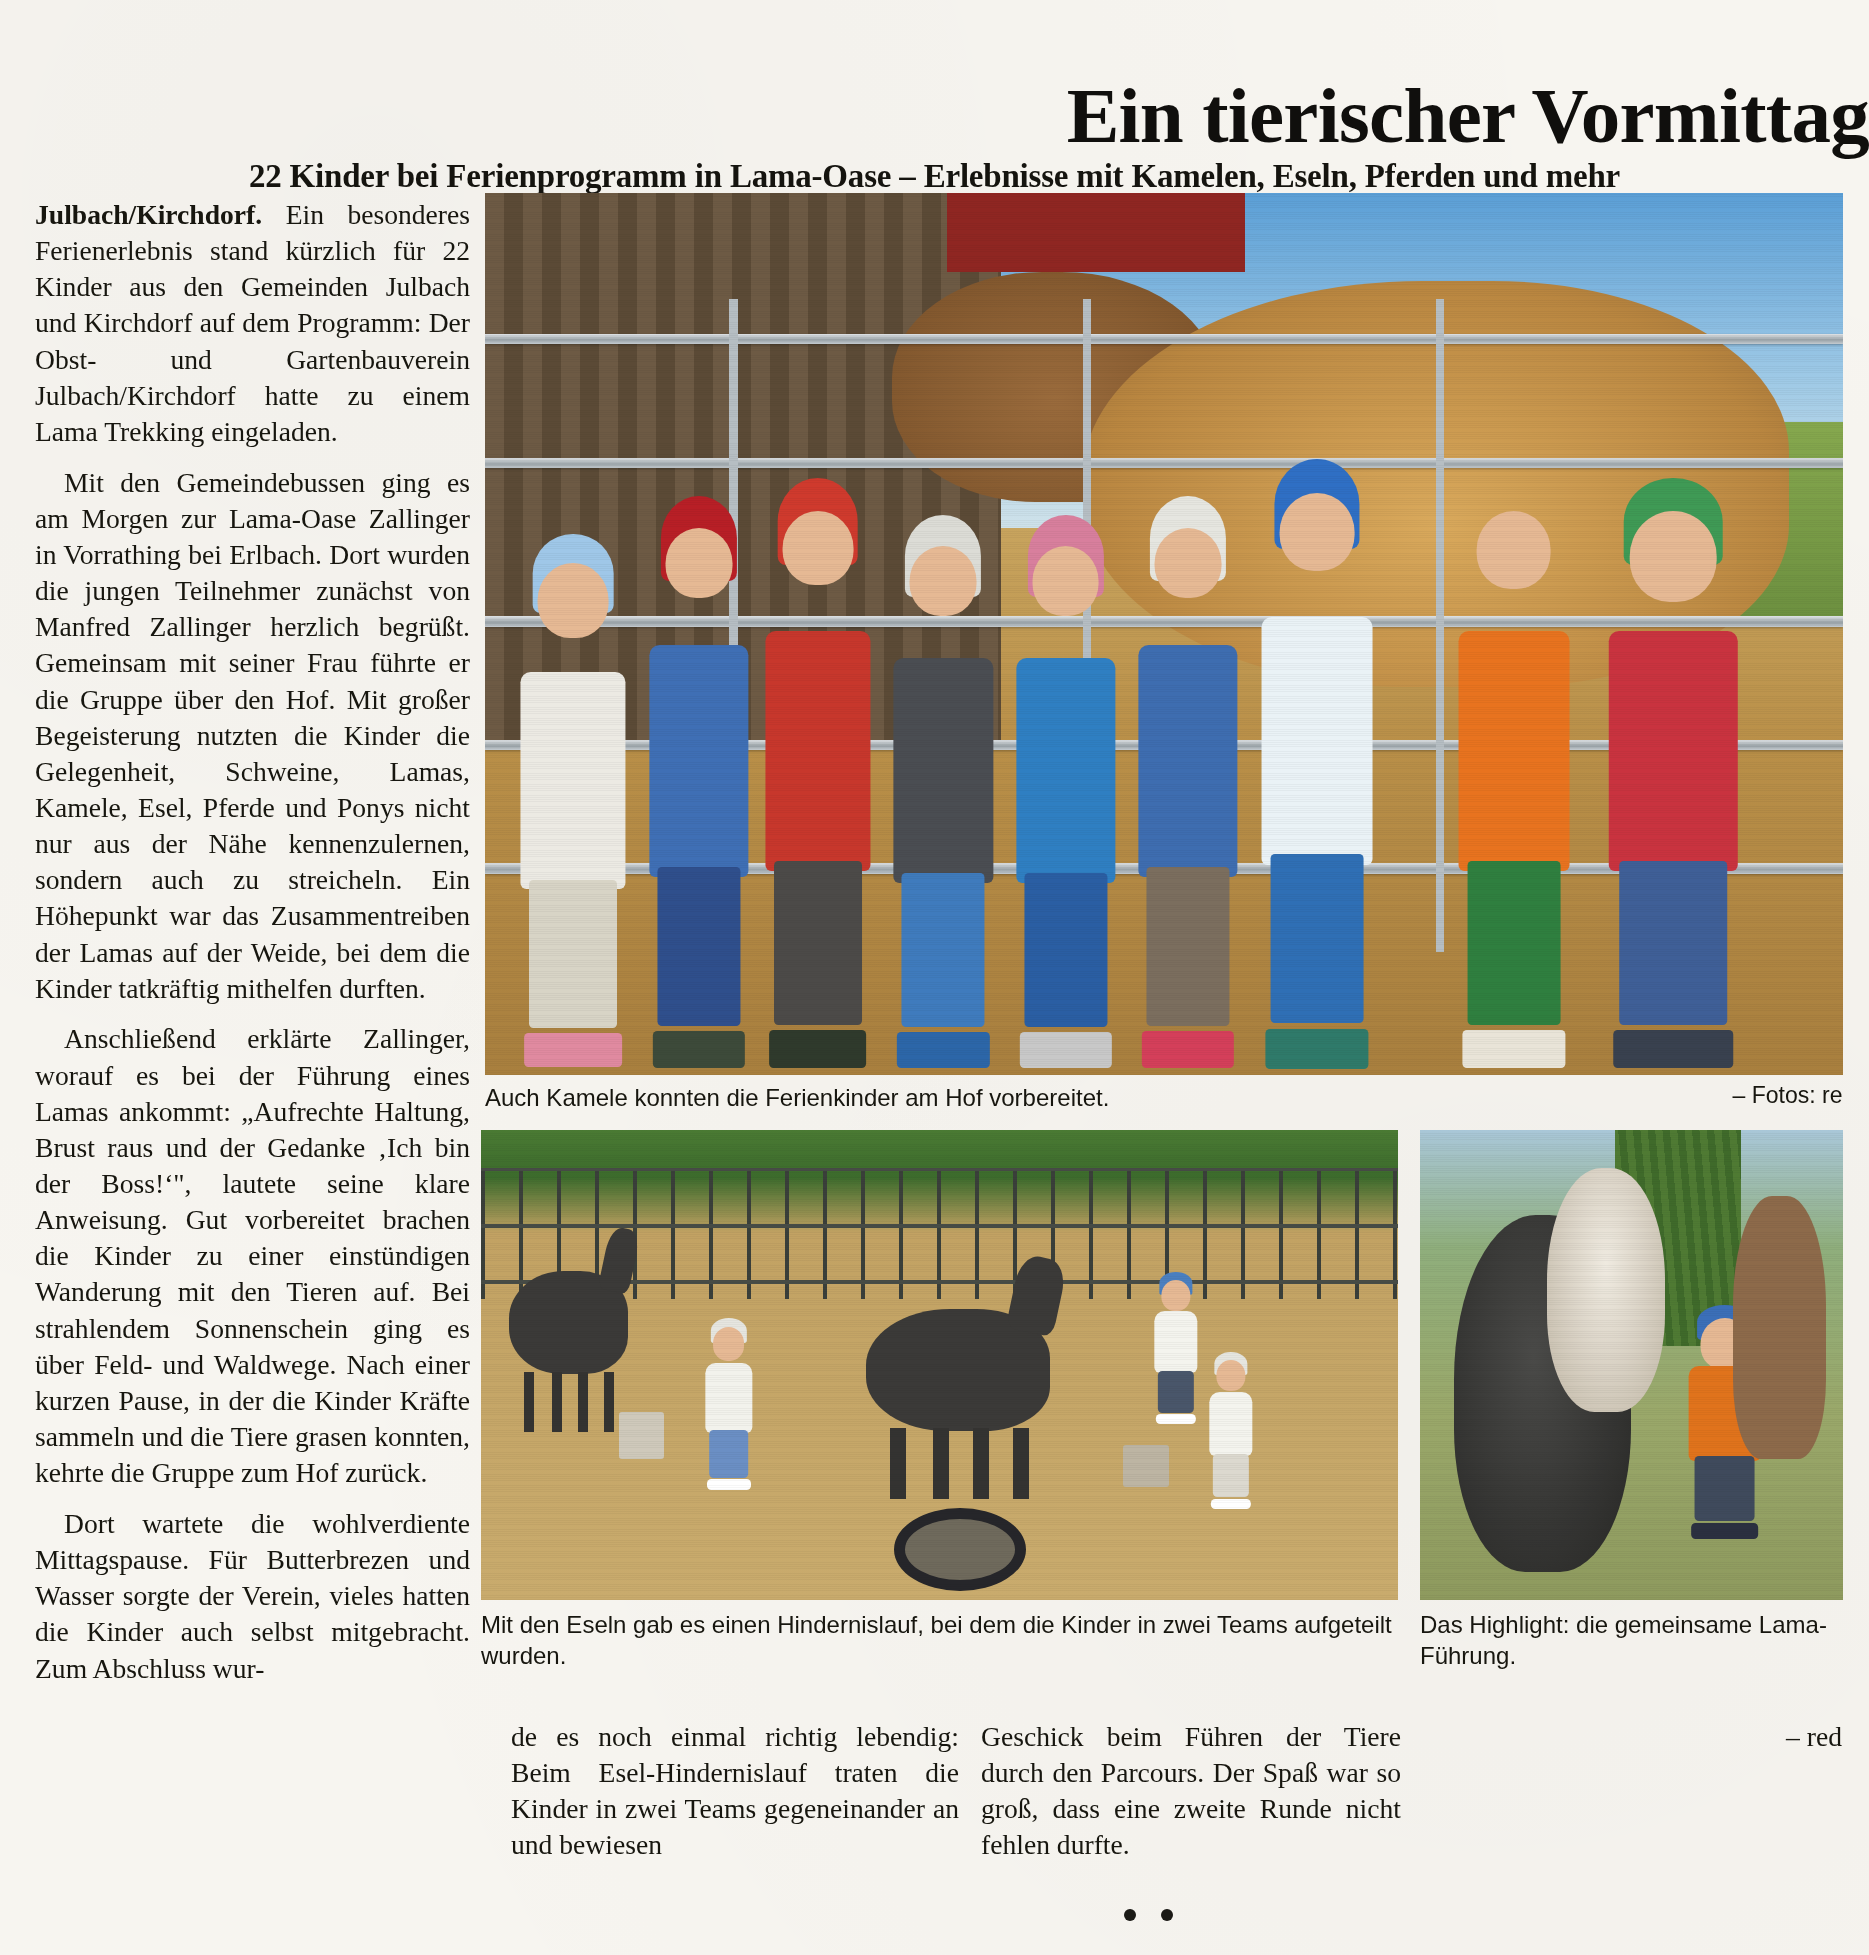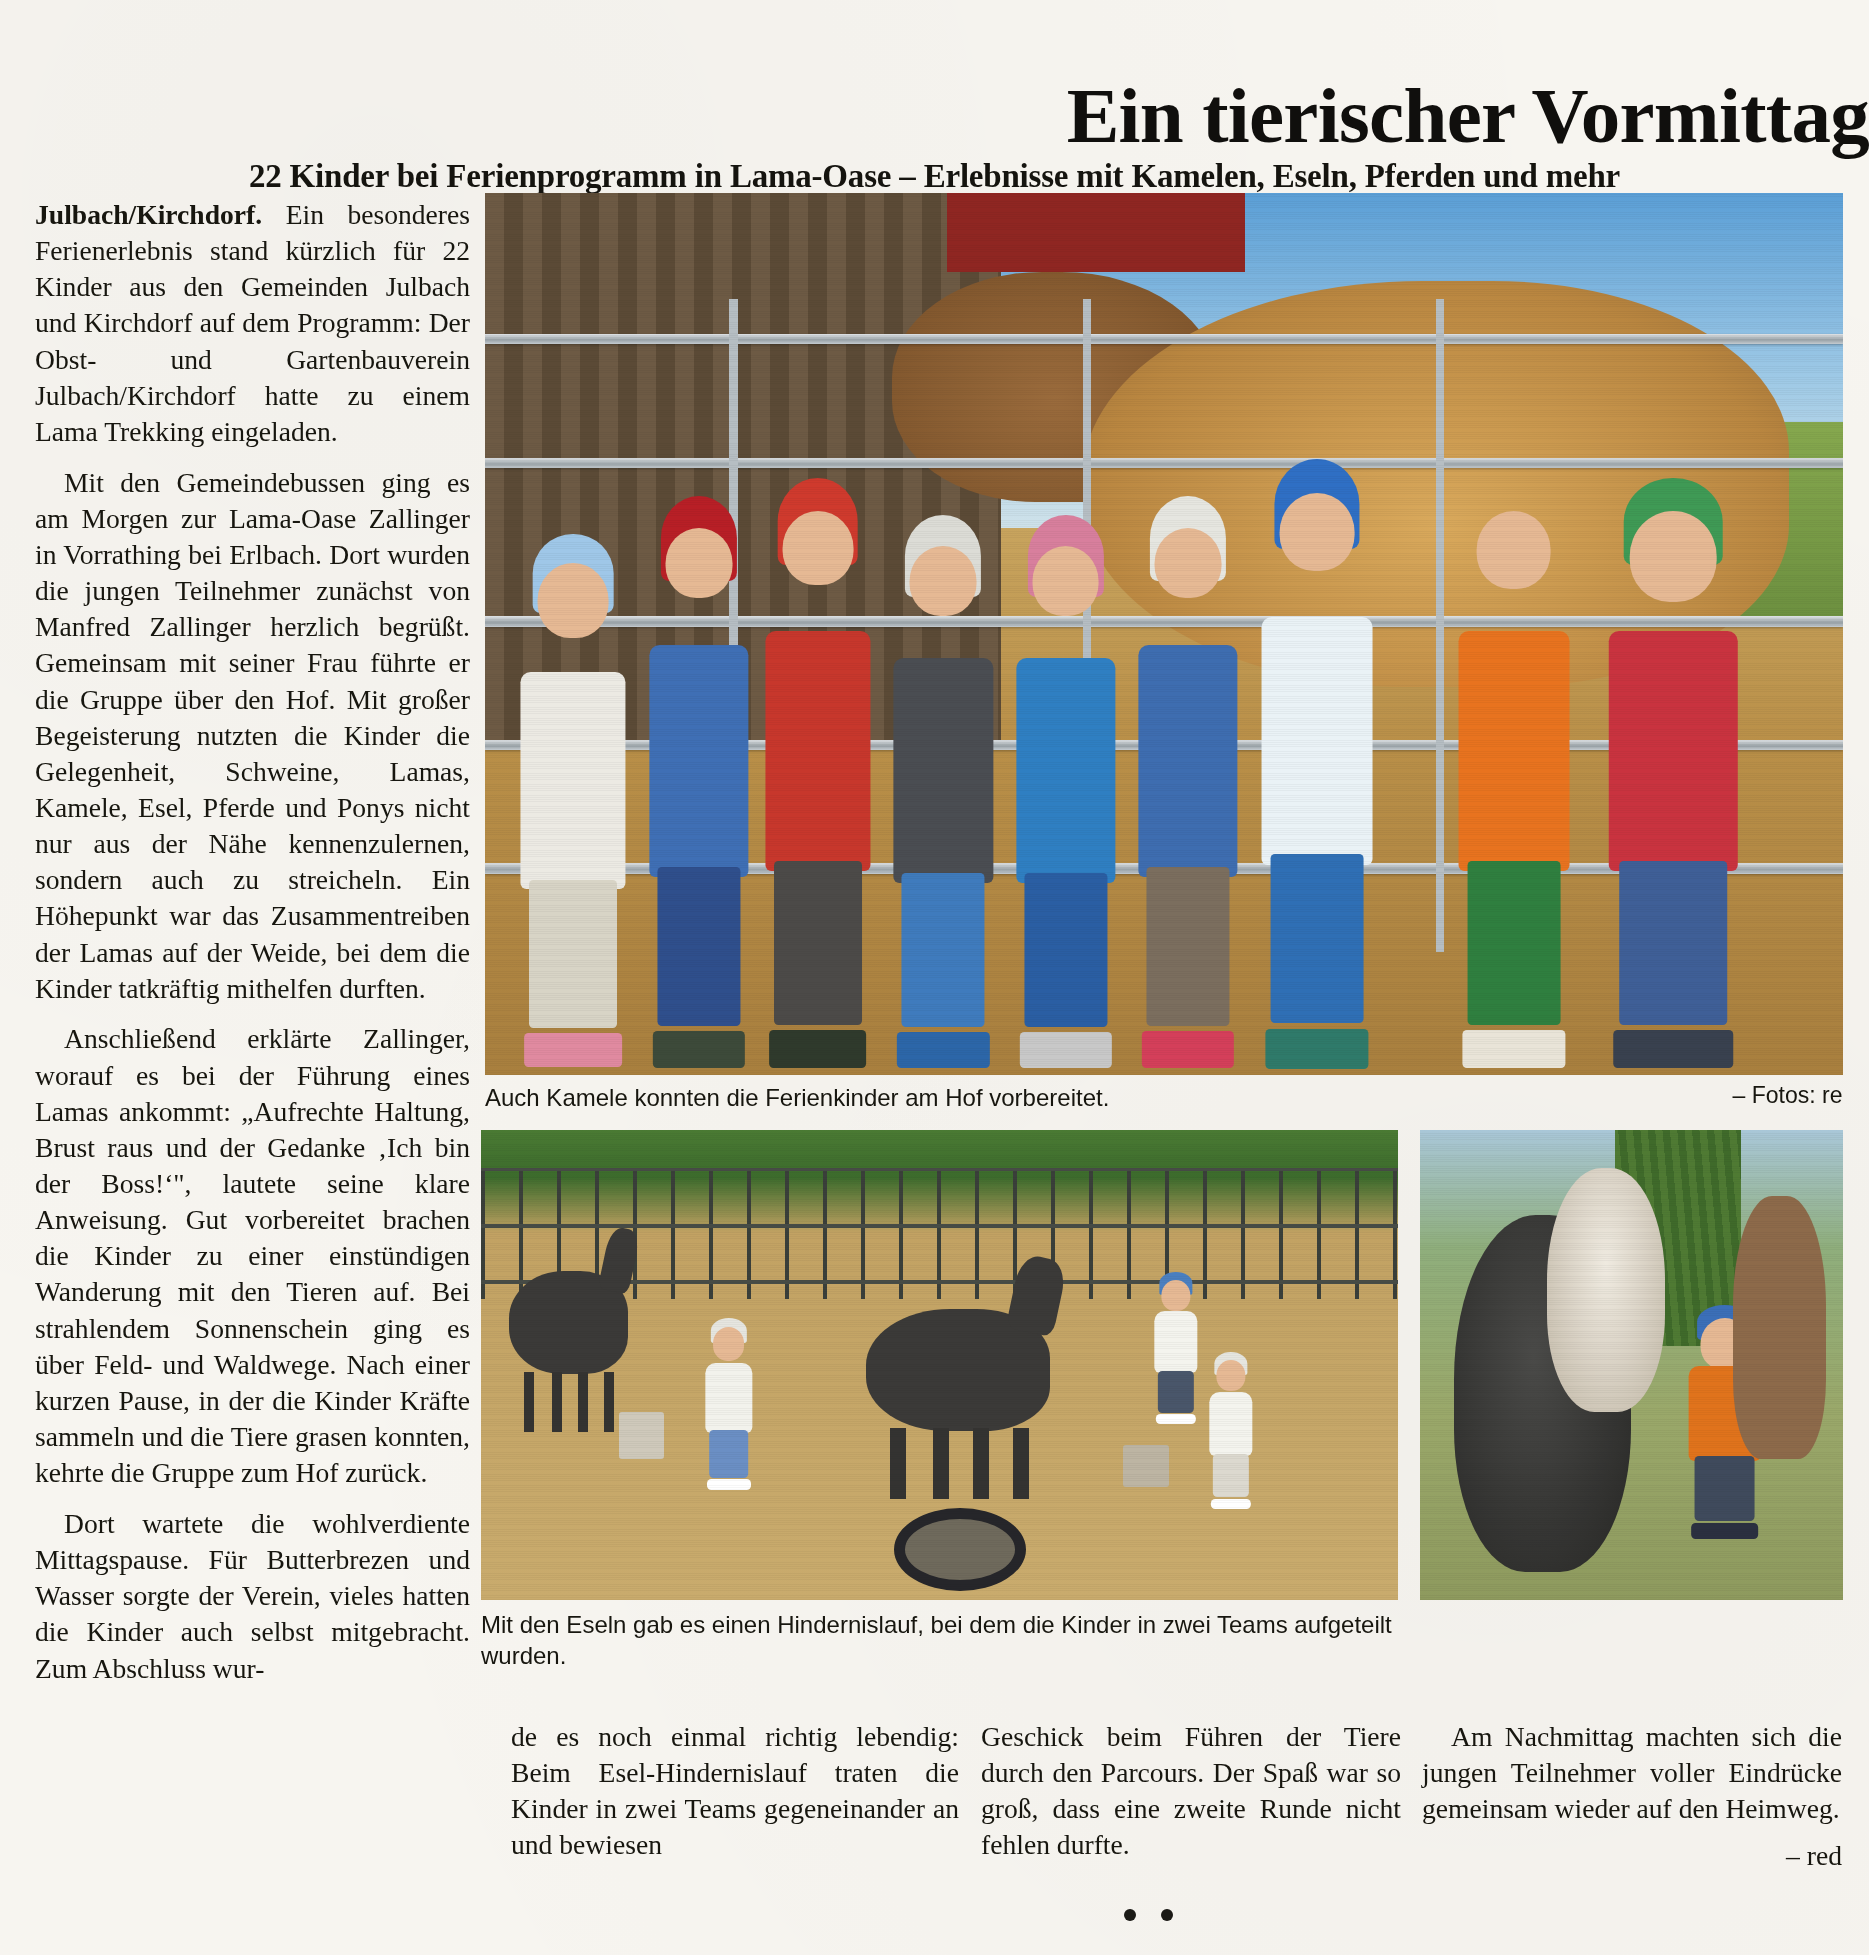--- a/index.html
+++ b/index.html
@@ -436,31 +436,33 @@
       <div class="cap-hat" style="background:#3b6fb8;"></div>
         <div class="head"></div>
       <div class="body" style="background:#e0731c;"></div>
         <div class="legs" style="background:#3f4a5c;"></div>
         <div class="shoes" style="background:#2b3040;"></div>
     </div>
     <div style="position:absolute;right:4%;top:14%;width:22%;height:56%;background:#8d6a4a;border-radius:42% 42% 30% 30%;"></div>
     <div class="grain"></div>
   </div>
 
+  <div class="cap" id="cap-lama">
+    <b>Das Highlight:</b><span> die gemeinsame Lama-Führung.</span>
+  </div>
 
   <div class="bottom-cols">
     <div class="bcol" id="bcol0"></div>
     <div class="bcol" id="bcol2">
       <p>Geschick beim Führen der Tiere durch den Parcours. Der Spaß war so groß, dass eine zweite Runde nicht fehlen durfte.</p>
     </div>
     <div class="bcol" id="bcol1">
       <p>de es noch einmal richtig lebendig: Beim Esel-Hindernislauf traten die Kinder in zwei Teams gegeneinander an und bewiesen</p>
     </div>
     <div class="bcol" id="bcol3">
-      <p class="indent">Am Nachmittag machten sich die jungen Teilnehmer voller Eindrücke gemeinsam wieder auf den Heimweg.</p>
       <p class="credit-inline">– red</p>
     </div>
   </div>
 
   <div class="dots">
     <span></span><span></span>
   </div>
 
 </div>
 

